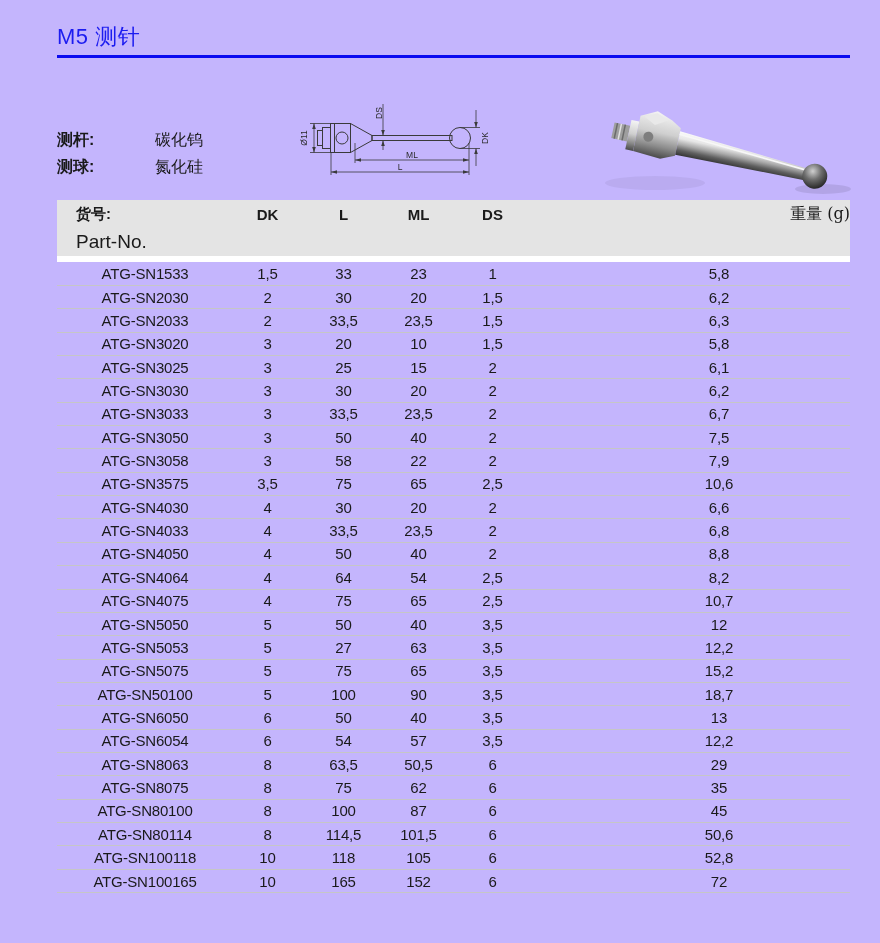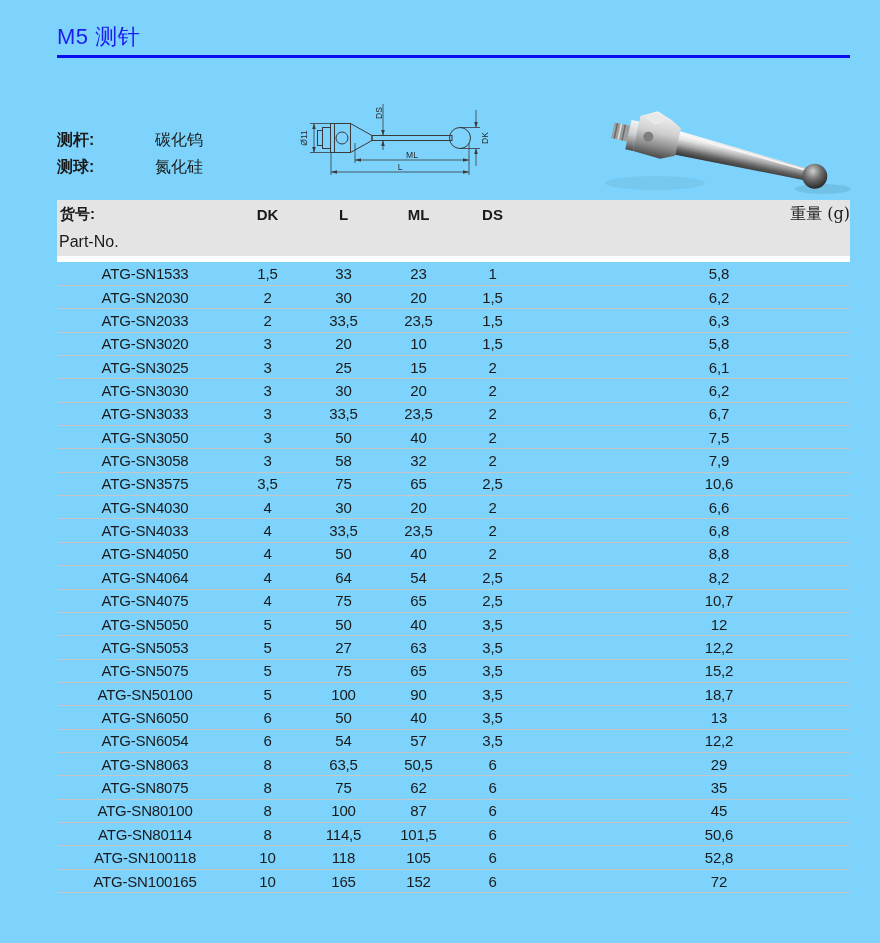--- a/index.html
+++ b/index.html
@@ -1,18 +1,18 @@
 <!DOCTYPE html>
 <html><head>
 <meta charset="utf-8">
 <style>
   * { margin:0; padding:0; box-sizing:border-box; }
   html,body { background:#ffffff; }
   .page {
-    position:relative; width:880px; height:943px; background:#7dd3fc;
+    position:relative; width:880px; height:943px; background:#c4b5fd;
     font-family:"Liberation Sans", sans-serif; color:#1a1a1a; overflow:hidden;
   }
   
   .title {
     position:absolute; left:57px; top:22px; font-size:22px; font-weight:400;
     color:#1c1cf0; letter-spacing:0.5px;
   }
   .title-rule {
     position:absolute; left:57px; top:55px; width:793px; height:3px; background:#0b0bf0;
   }
@@ -30,22 +30,22 @@
     position:absolute; left:57px; top:200px; width:793px;
     border-collapse:collapse; table-layout:fixed; font-size:15px;
   }
   .spec-table col.cg-part   { width:173px; }
   .spec-table col.cg-dk     { width:75px; }
   .spec-table col.cg-l      { width:77px; }
   .spec-table col.cg-ml     { width:73px; }
   .spec-table col.cg-ds     { width:75px; }
   .spec-table col.cg-weight { width:320px; }
   thead th { background:#e4e4e4; font-weight:700; height:28px; vertical-align:middle; text-align:center; }
-  th.h-part { text-align:left; padding-left:3px; font-size:15px; }
-  th.h-part-en { text-align:left; padding-left:2px; font-weight:400; font-size:16px; }
+  th.h-part { text-align:left; padding-left:19px; font-size:15px; }
+  th.h-part-en { text-align:left; padding-left:19px; font-weight:400; font-size:19px; }
   th.h-weight { font-family:"DejaVu Serif", serif; font-weight:400; font-size:16px; padding-left:58px;text-align:right; }
   tr.spacer td { height:6px; background:#ffffff; border:none; }
   tbody tr.data-row td {
     height:23.37px; border-bottom:1px solid #c6c6c6; vertical-align:middle;
     text-align:center; letter-spacing:-0.2px;
   }
   td.c-part { text-align:left; padding-left:3px; }
   td.c-weight { padding-left:58px; }
 </style>
 </head>
@@ -257,21 +257,21 @@
           <td class="c-num">3</td>
           <td class="c-num">50</td>
           <td class="c-num">40</td>
           <td class="c-num">2</td>
           <td class="c-weight">7,5</td>
         </tr>
         <tr class="data-row">
           <td class="c-part">ATG-SN3058</td>
           <td class="c-num">3</td>
           <td class="c-num">58</td>
-          <td class="c-num">32</td>
+          <td class="c-num">22</td>
           <td class="c-num">2</td>
           <td class="c-weight">7,9</td>
         </tr>
         <tr class="data-row">
           <td class="c-part">ATG-SN3575</td>
           <td class="c-num">3,5</td>
           <td class="c-num">75</td>
           <td class="c-num">65</td>
           <td class="c-num">2,5</td>
           <td class="c-weight">10,6</td>

